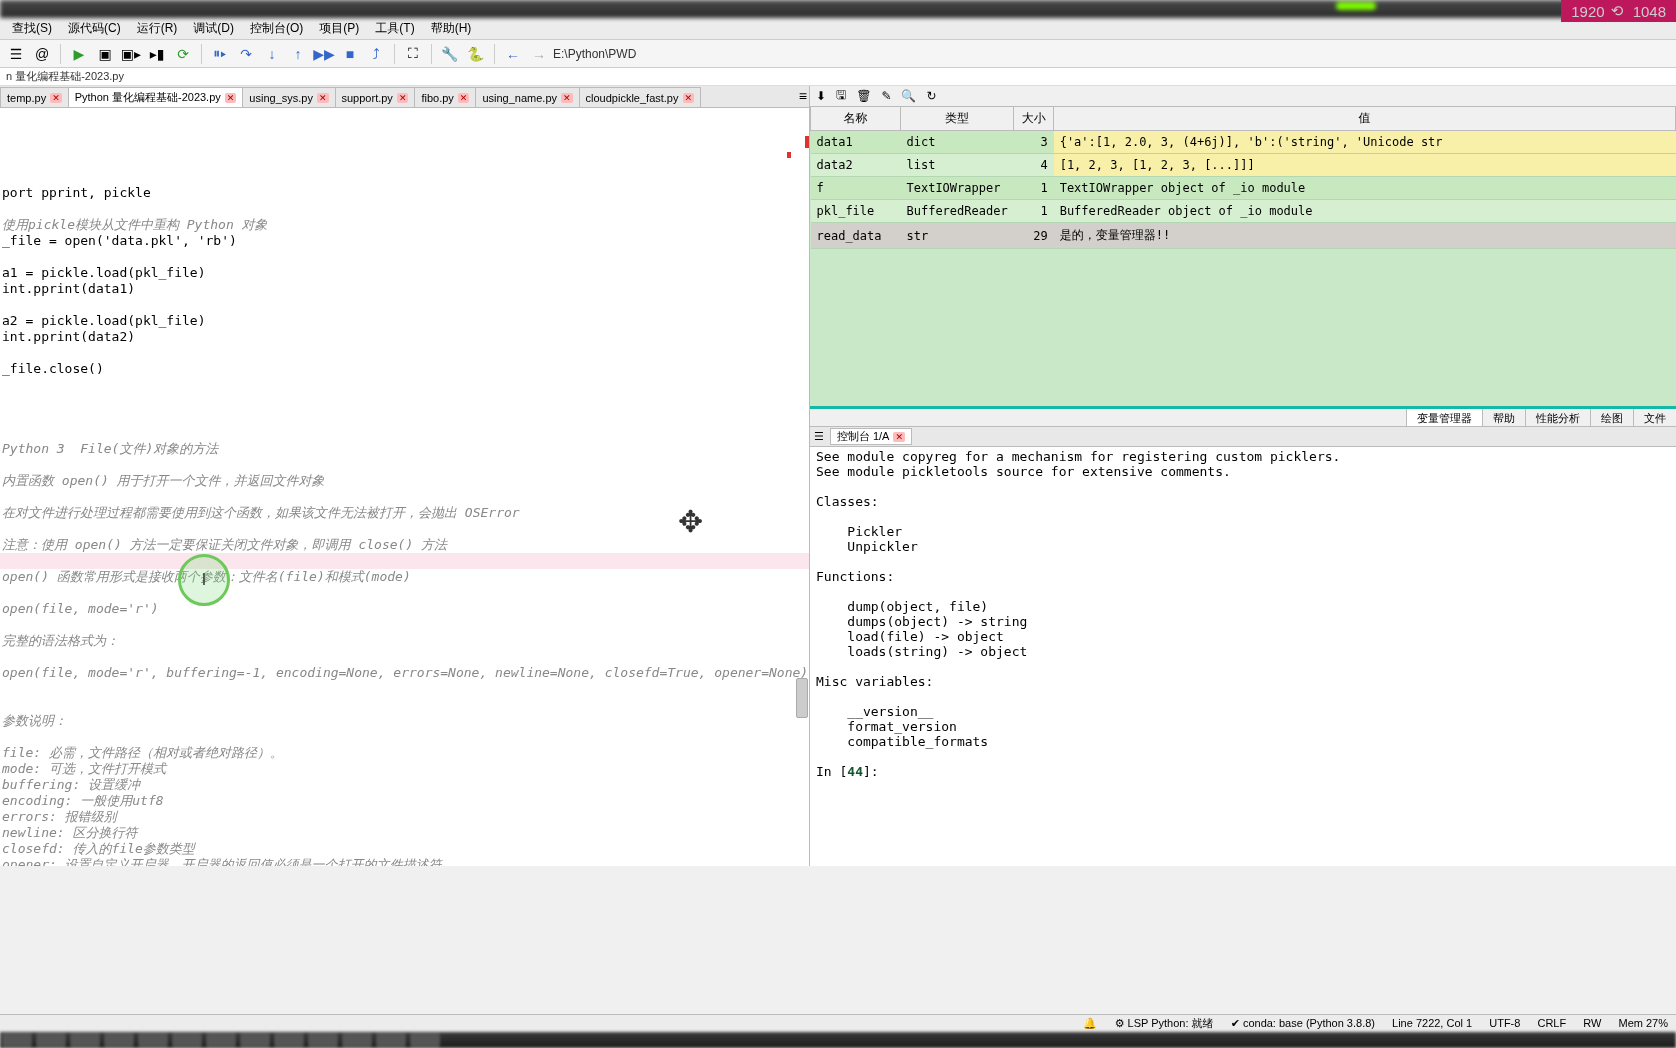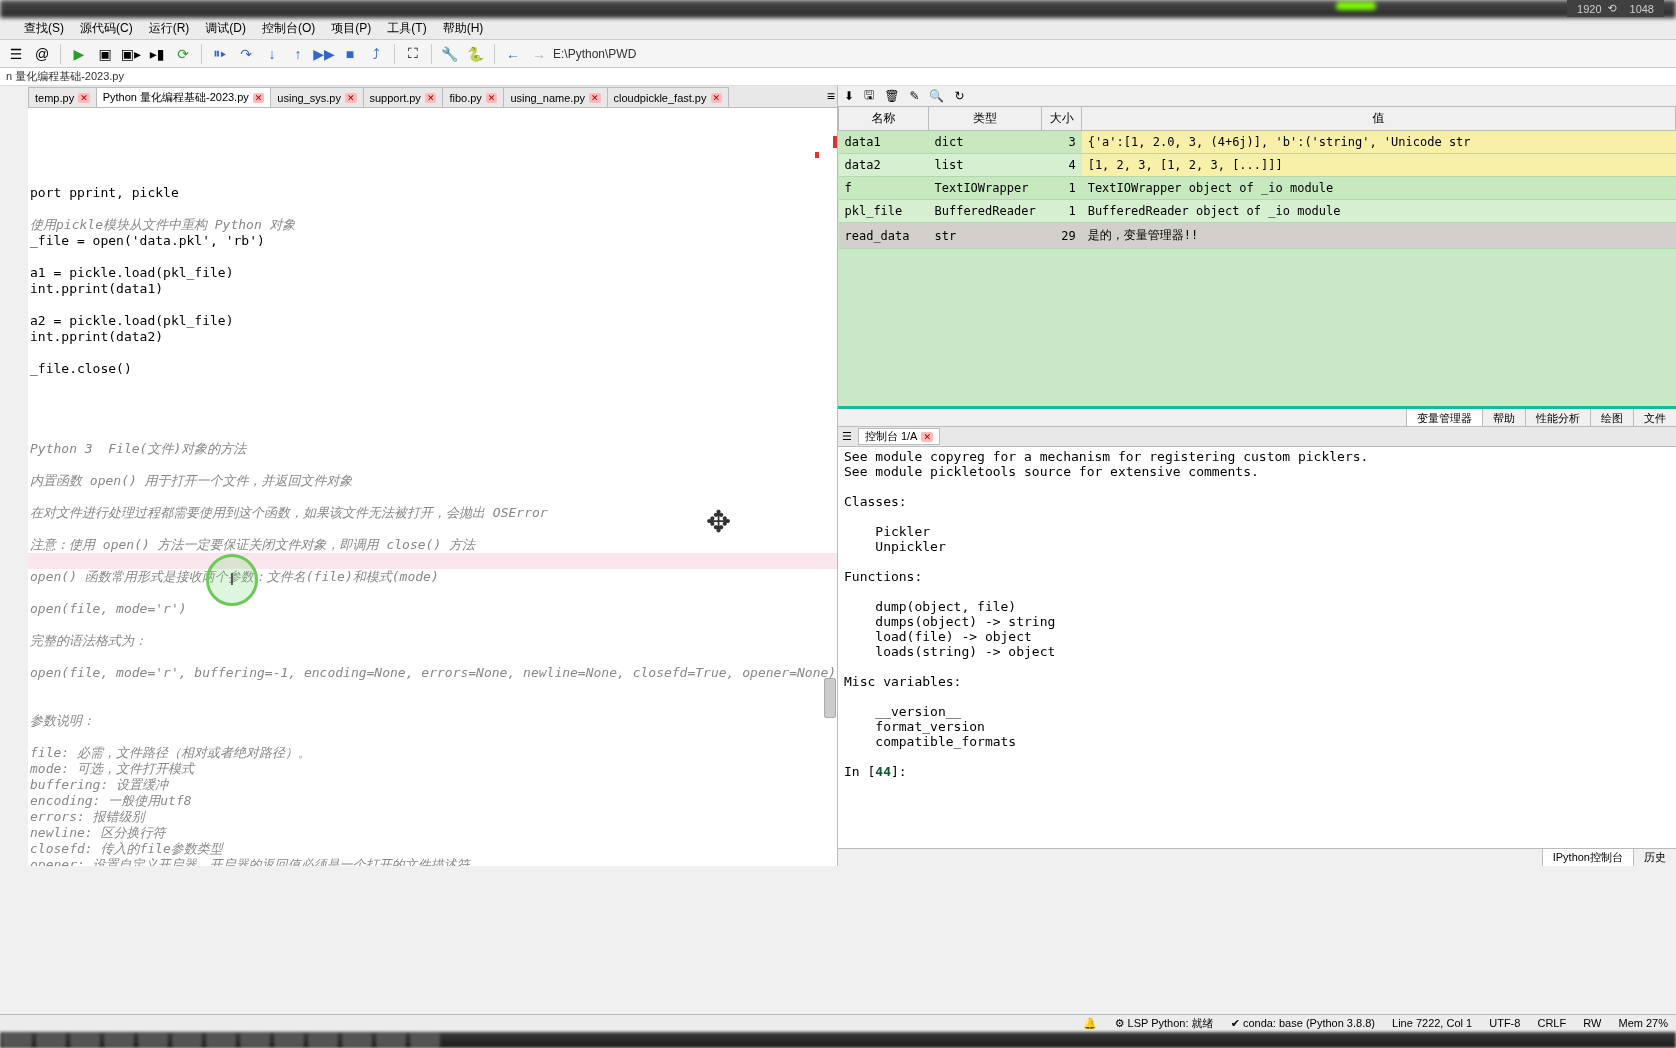--- a/index.html
+++ b/index.html
@@ -1,38 +1,38 @@
 <!DOCTYPE html>
 <html><head>
 <meta charset="utf-8">
 <style>
 * { margin: 0; padding: 0; box-sizing: border-box; }
 body { font-family: "Microsoft YaHei", Arial, sans-serif; font-size: 12px; background: #f0f0f0; width: 1676px; height: 1048px; overflow: hidden; position: relative; }
 
 
 .titlebar { height: 18px; background: linear-gradient(#4a4a4a,#2a2a2a); filter: blur(2px); position: relative; }
 .titlebar-right-badges { position: absolute; right: 300px; top: 2px; width: 40px; height: 8px; background: #7cfc00; border-radius: 4px; }
-.res-badge { position: absolute; right: 12px; top: 0; background: #404040; color: #ccc; padding: 2px 10px; font-size: 11px; display: flex; align-items: center; gap: 6px; }
+.res-badge { position: absolute; right: 0; top: 0; background: #be185d; color: #ccc; padding: 2px 10px; font-size: 15px; display: flex; align-items: center; gap: 6px; }
 .res-badge .link-icon { display:inline-block; width:16px; }
 
 
-.menubar { height: 22px; background: #ececec; border-bottom: 1px solid #ccc; display: flex; align-items: center; padding: 0 16px; font-size: 12px; }
+.menubar { height: 22px; background: #ececec; border-bottom: 1px solid #ccc; display: flex; align-items: center; padding: 0 4px; font-size: 12px; }
 .menubar span { padding: 0 8px; cursor: pointer; }
 
 
 .toolbar { height: 28px; background: #f5f5f5; border-bottom: 1px solid #ccc; display: flex; align-items: center; padding: 0 4px; gap: 2px; }
 .toolbar .tbtn { width: 24px; height: 24px; display: flex; align-items: center; justify-content: center; border: 1px solid transparent; border-radius: 2px; cursor: pointer; font-size:14px; }
 .toolbar .sep { width: 1px; height: 20px; background: #ccc; margin: 0 4px; }
 .toolbar .pathbox { margin-left: 0; font-size: 12px; color: #333; }
 
 
 .filepath-bar { height: 18px; background: #fff; border-bottom: 1px solid #ddd; padding: 0 6px; font-size: 11px; color: #333; display:flex; align-items:center; }
 
 
-.main { display: flex; height: 780px; padding-left: 28px; }
+.main { display: flex; height: 780px; }
 
 
 .editor-pane { width: 810px; display: flex; flex-direction: column; border-right: 1px solid #bbb; background:#fff; position: relative; }
 .tabstrip { height: 22px; background: #e8e8e8; display: flex; align-items: flex-end; border-bottom: 1px solid #bbb; overflow: hidden; position:relative;}
 .etab { height: 20px; padding: 0 6px; background: #e8e8e8; border: 1px solid #bbb; border-bottom: none; margin-right: -1px; font-size: 11px; display: flex; align-items: center; gap: 4px; cursor: pointer; }
 .etab.active { background: #fff; }
 .etab .close { color:#a00; background:#fbb; border-radius:2px; font-size:9px; padding:0 2px; line-height:10px; cursor:pointer; }
 .tabmenu { position:absolute; right:2px; top:2px; font-size:14px; cursor:pointer; }
 
 .code-area { flex: 1; background: #fff; font-family: Consolas, monospace; font-size: 13px; overflow: hidden; position: relative; white-space: pre; padding: 2px 0; }
@@ -272,24 +272,20 @@
     load(file) -&gt; object
     loads(string) -&gt; object
 
 Misc variables:
 
     __version__
     format_version
     compatible_formats
 
 <div>In [<span class="num">44</span>]:</div></div>
-      <div class="console-bottom-tabs">
-        <span class="active">IPython控制台</span>
-        <span>历史</span>
-      </div>
     </div>
   </div>
 </div>
 
 <div class="statusbar">
   <div class="sb-left"></div>
   <div class="sb-right">
     <span>🔔</span>
     <span>⚙ LSP Python: 就绪</span>
     <span>✔ conda: base (Python 3.8.8)</span>

